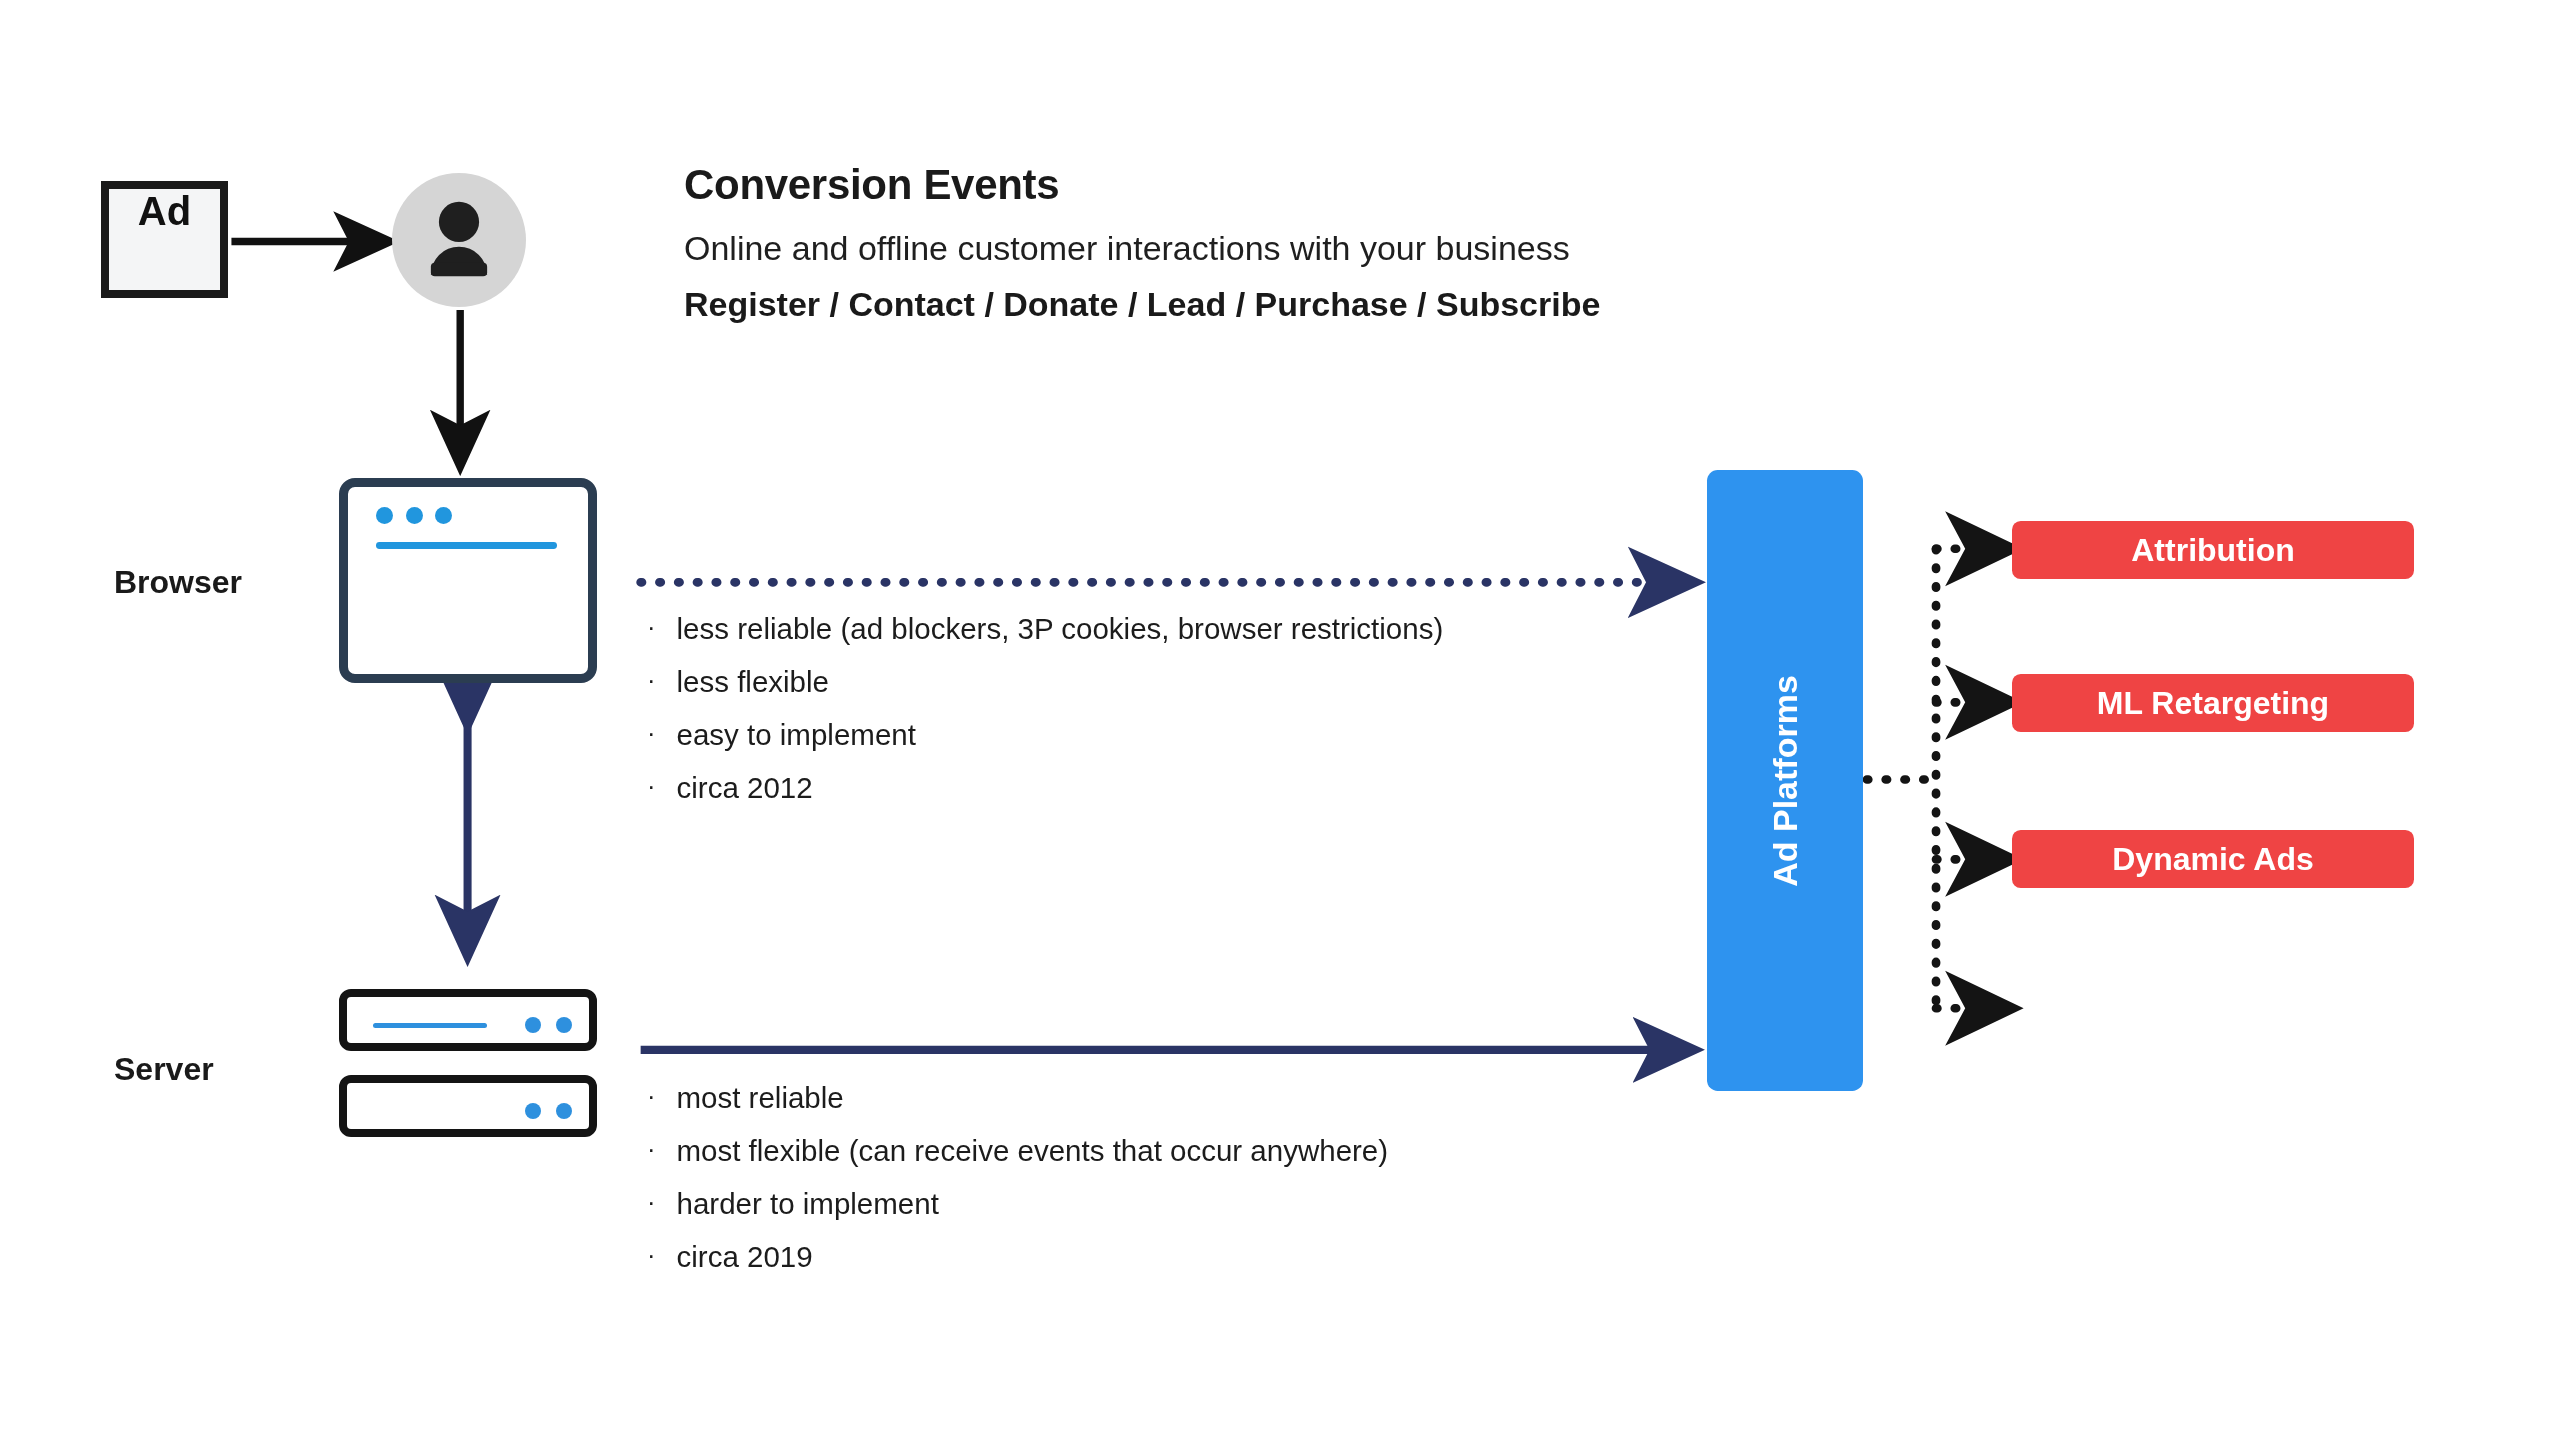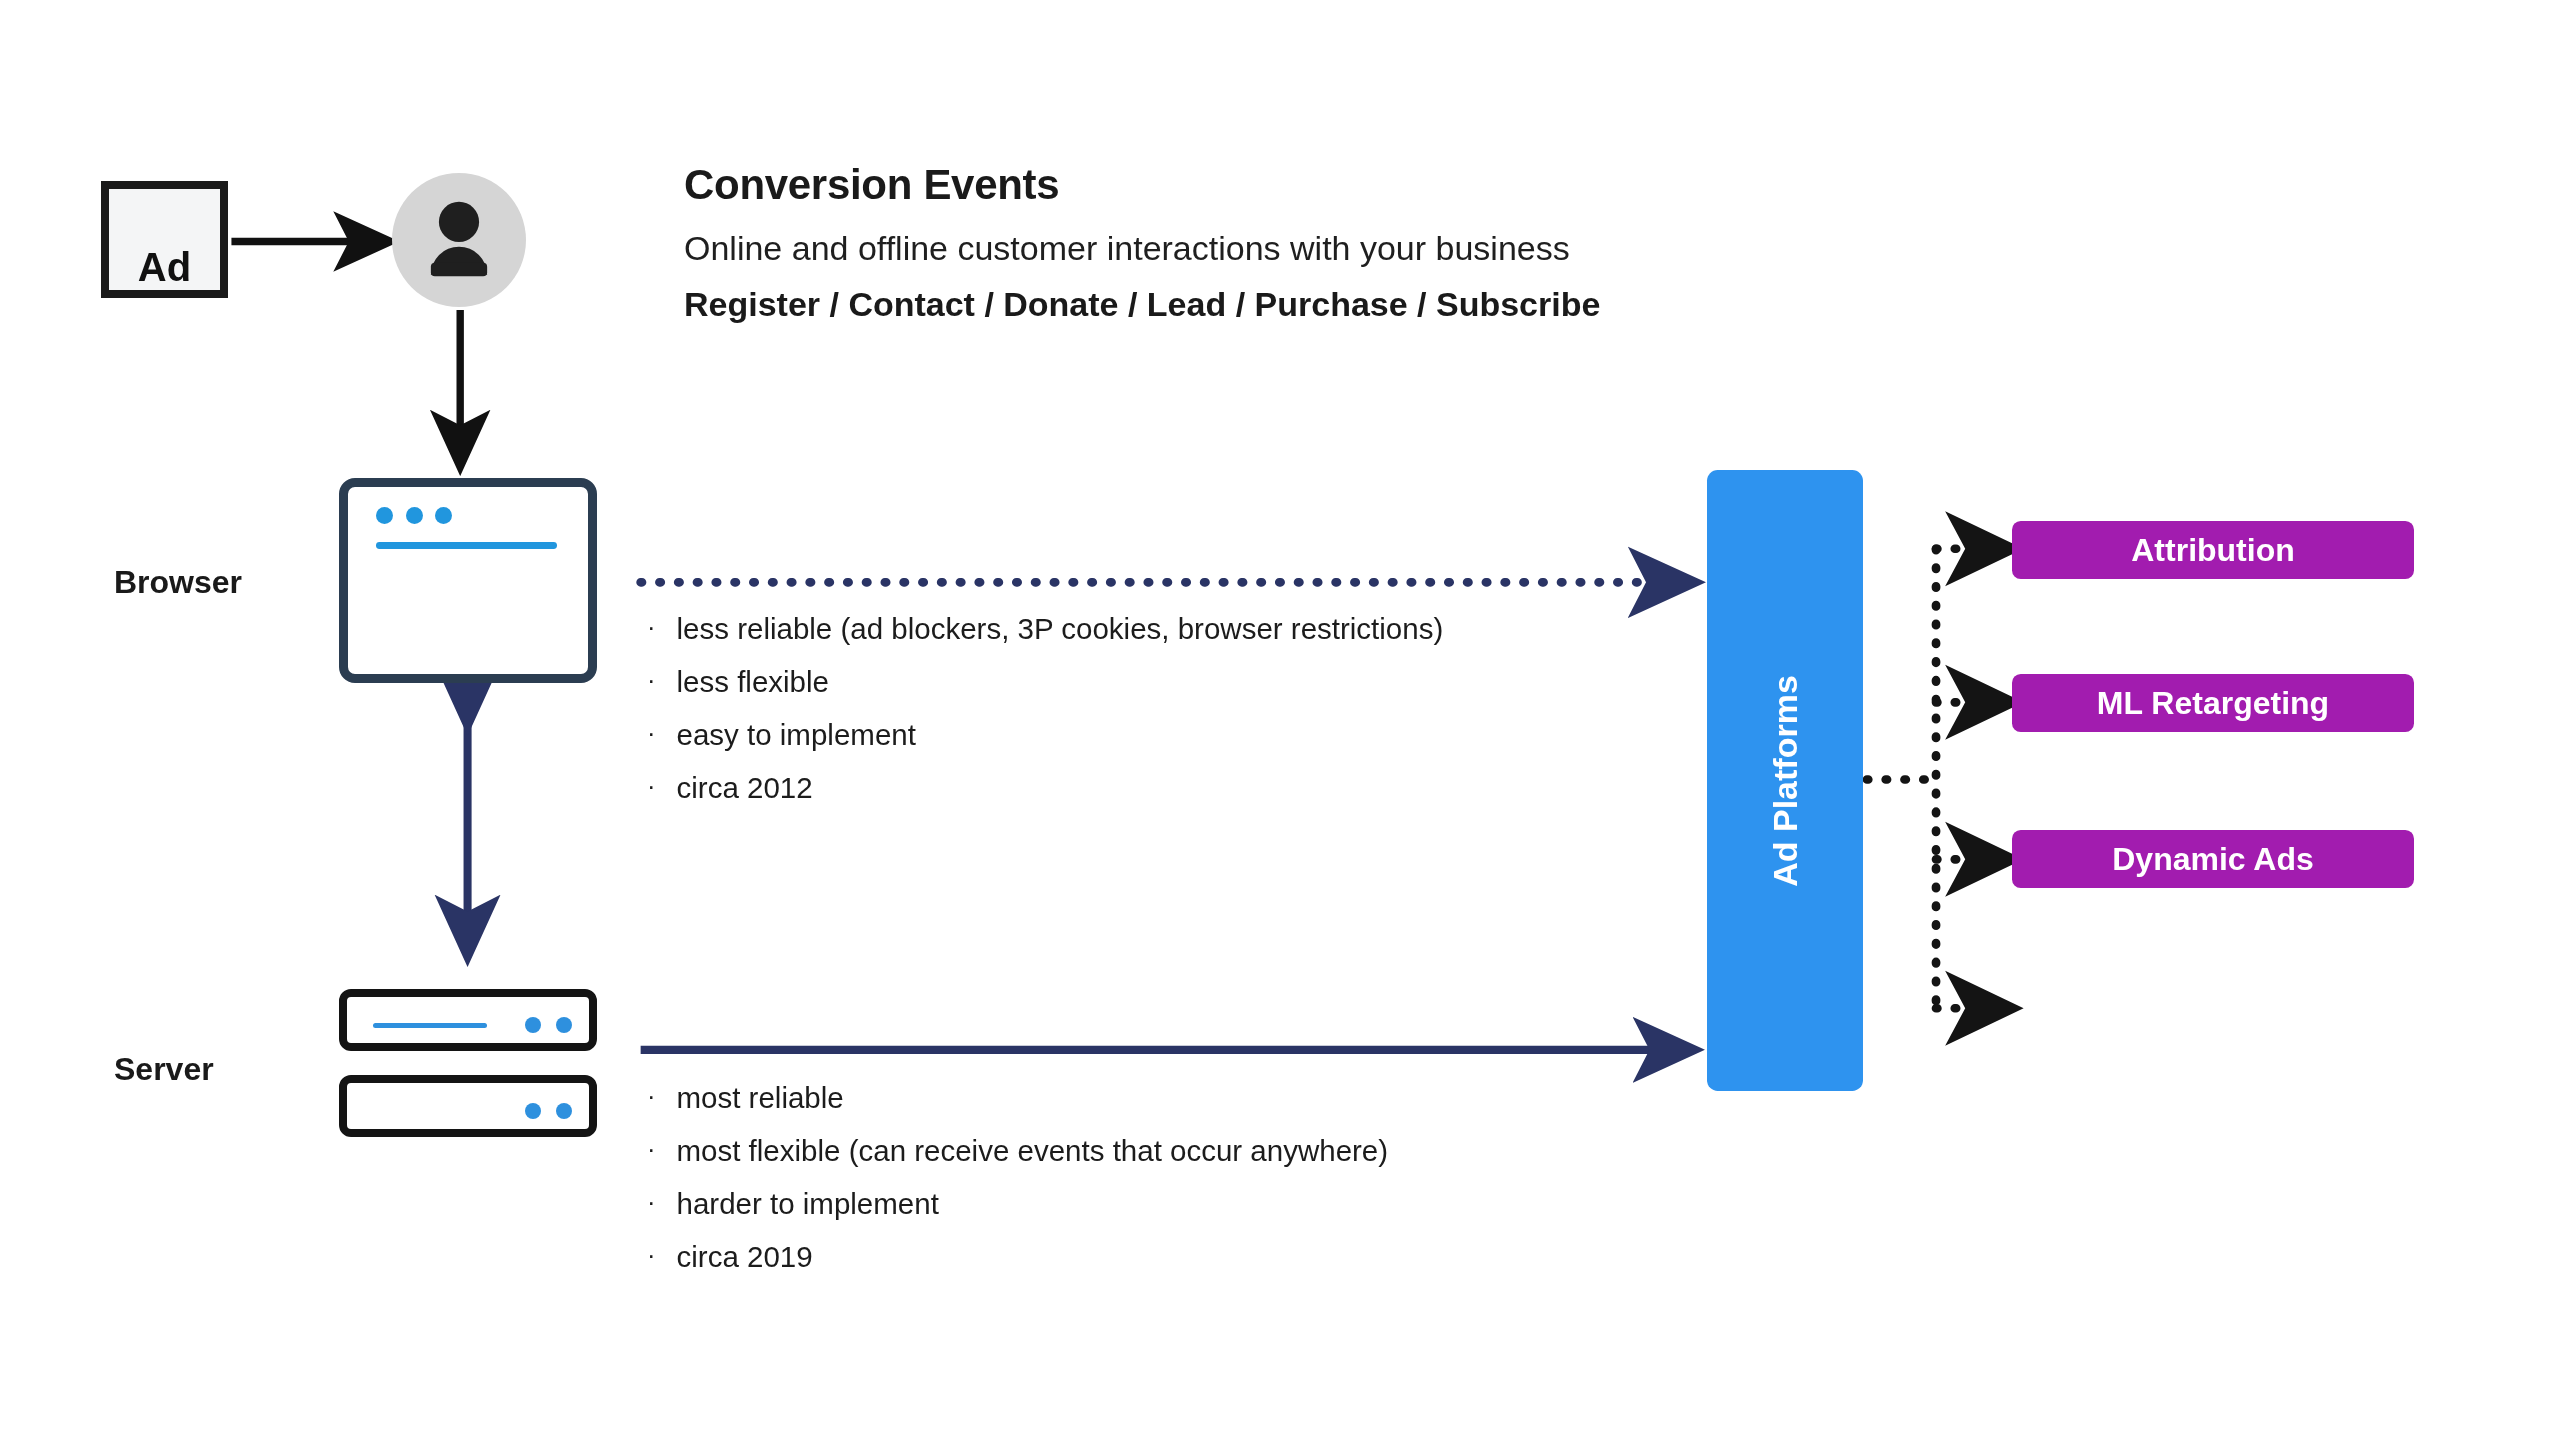--- a/index.html
+++ b/index.html
@@ -11,21 +11,21 @@
     position:relative;
   }
   #stage{position:absolute;left:0;top:0;width:2576px;height:1449px;}
   #svglayer{position:absolute;left:0;top:0;width:2576px;height:1449px;}
 
   
   #ad-box{
     position:absolute;left:101px;top:181px;width:127px;height:117px;
     background:#F4F5F6;border:8px solid #1A1A1A;
     box-sizing:border-box;
-    display:flex;align-items:flex-end;justify-content:center;
+    display:flex;align-items:flex-start;justify-content:center;
   }
   #ad-box span{font-size:40px;font-weight:bold;color:#111111;}
 
   
   #avatar{
     position:absolute;left:392px;top:173px;width:134px;height:134px;
     border-radius:50%;background:#D5D5D5;
   }
 
   
@@ -85,21 +85,21 @@
   }
   #ad-platforms .vtext{
     position:absolute;left:50%;top:50%;
     transform:translate(-50%,-50%) rotate(-90deg);
     white-space:nowrap;color:#ffffff;font-size:34px;font-weight:bold;
   }
 
   
   .plat-box{
     position:absolute;left:2012px;width:402px;height:58px;
-    background:#a21caf;border-radius:8.7px;
+    background:#ef4444;border-radius:8.7px;
     display:flex;align-items:center;justify-content:center;
   }
   .plat-box span{color:#ffffff;font-size:32px;font-weight:bold;white-space:nowrap;}
   #plat-0{top:521px;}
   #plat-1{top:674px;}
   #plat-2{top:830px;}
   #plat-3{top:979px;}
 
   
   #caption{

